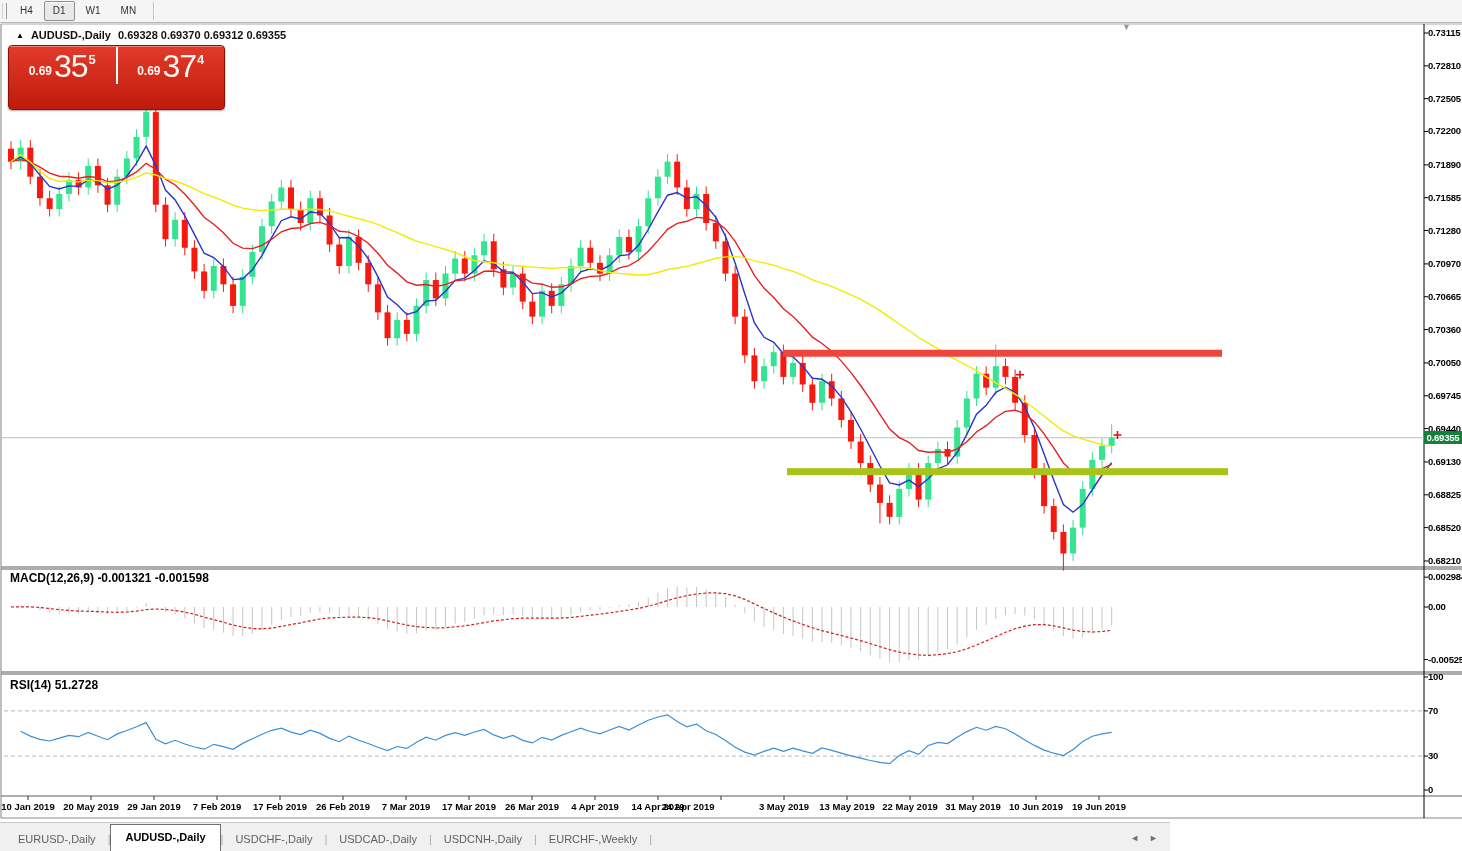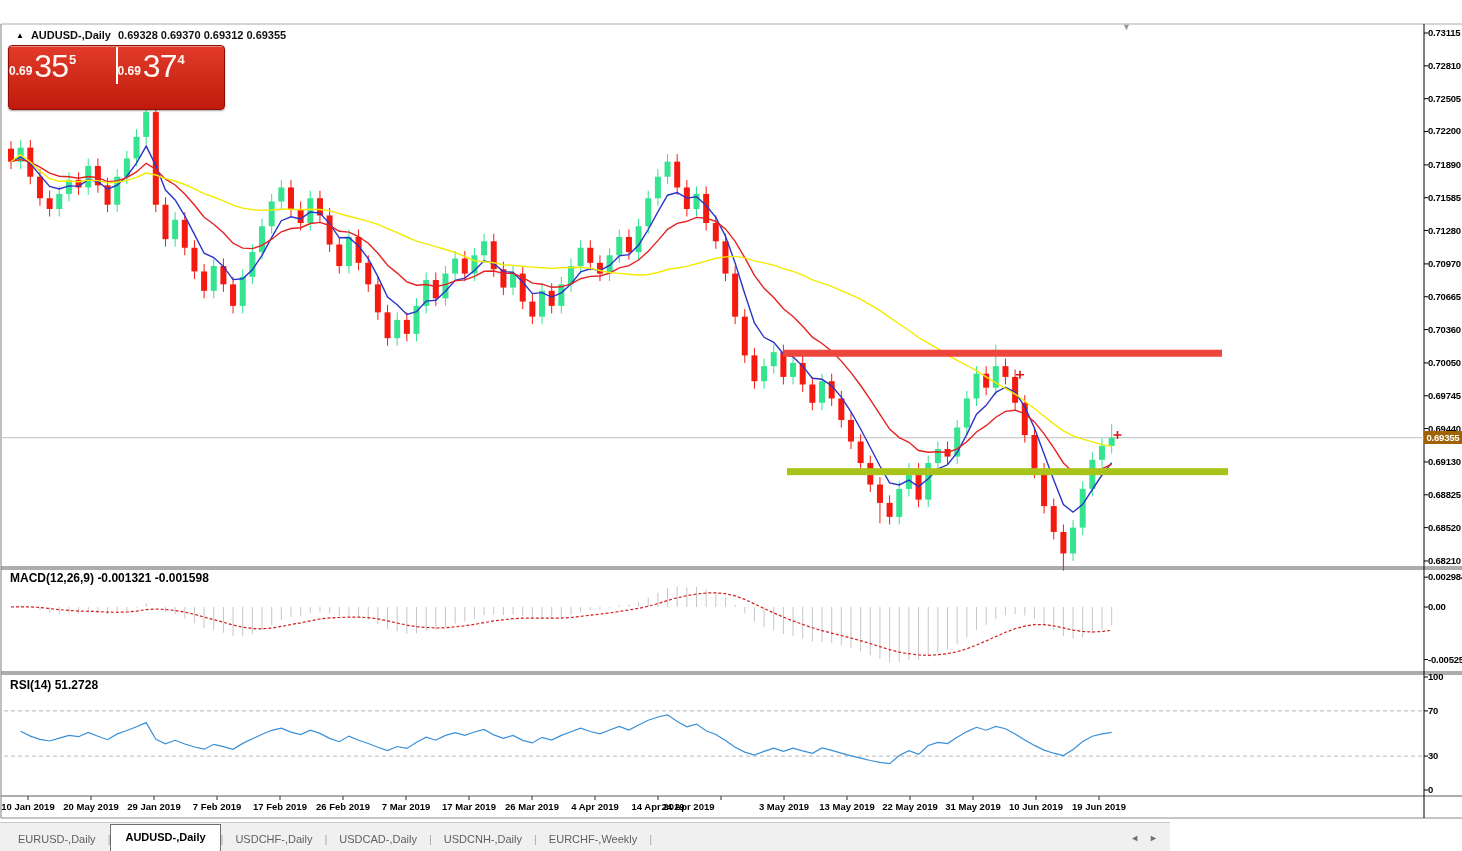--- a/index.html
+++ b/index.html
@@ -42,35 +42,35 @@
   #tp-vol { flex:1; display:flex; background:#dfe5ef; border:1px solid #7f93b5;
             margin:1px; border-radius:2px; }
   .spin { width:17px; display:flex; align-items:center; justify-content:center;
           background:linear-gradient(#f6f8fc,#dde4ef); color:#4a6ea9;
           font-size:7px; cursor:pointer; }
   .spin.down { border-right:1px solid #aab8cf; }
   #tp-vol input { flex:1; border:none; outline:none; text-align:right;
                   font-size:13px; padding:0 5px; color:#000; min-width:0;
                   font-family:"Liberation Sans", sans-serif; }
   #tp-bottom { display:flex; height:38px; border-top:1px solid rgba(255,255,255,.4); }
-  .tp-quote { flex:1; display:flex; align-items:flex-end; 
+  .tp-quote { flex:1; display:flex; align-items:flex-end; justify-content:center;
               padding-bottom:3px; color:#fff7f2; cursor:pointer; }
   .tp-quote.sellq { border-right:2px solid #ffffff; }
   .q-small { font-size:12px; font-weight:700; margin-right:2px; margin-bottom:3px; }
   .q-big   { font-size:32px; font-weight:400; line-height:30px; letter-spacing:-1px; }
   .q-sup   { font-size:13px; font-weight:700; margin-left:1px; margin-bottom:14px; }
 
   #collapse-marker { position:absolute; left:1122px; top:23px; z-index:3;
                      color:#9a9a9a; font-size:9px; line-height:9px; cursor:pointer; }
 
   
   .axis-lbl { position:absolute; left:1428px; z-index:2; font-size:9.5px;
               font-weight:700; color:#000; letter-spacing:-0.2px; white-space:nowrap; }
   #price-tag { position:absolute; left:1424px; z-index:3; width:38px; height:13px;
-               background:#a16207; color:#fff; font-size:9.5px; font-weight:700;
+               background:#15803d; color:#fff; font-size:9.5px; font-weight:700;
                text-align:center; line-height:13px; letter-spacing:-0.2px; }
   .pane-title { position:absolute; left:10px; z-index:2; font-size:12px;
                 font-weight:700; color:#000; white-space:nowrap; }
   .date-lbl { position:absolute; z-index:2; font-size:9.5px; font-weight:600;
               color:#000; white-space:nowrap; transform:translateX(-50%); }
 
   
   #tabbar { position:absolute; left:0; top:822px; width:1170px; height:29px;
             background:#f0f0f0; border-top:1px solid #c9c9c9; display:flex;
             align-items:flex-end; z-index:5; }
@@ -492,20 +492,30 @@
       <line x1="658" y1="796" x2="658" y2="800" stroke="#333"></line>
       <line x1="721" y1="796" x2="721" y2="800" stroke="#333"></line>
       <line x1="784" y1="796" x2="784" y2="800" stroke="#333"></line>
       <line x1="847" y1="796" x2="847" y2="800" stroke="#333"></line>
       <line x1="910" y1="796" x2="910" y2="800" stroke="#333"></line>
       <line x1="973" y1="796" x2="973" y2="800" stroke="#333"></line>
       <line x1="1036" y1="796" x2="1036" y2="800" stroke="#333"></line>
       <line x1="1099" y1="796" x2="1099" y2="800" stroke="#333"></line>
     </svg>
 
+  <div id="toolbar">
+    <div class="tb-handle"></div>
+    <div id="tf-buttons" style="display: flex;">
+        <div class="tf-btn">H4</div>
+        <div class="tf-btn active">D1</div>
+        <div class="tf-btn">W1</div>
+        <div class="tf-btn">MN</div>
+      </div>
+    <div class="tb-sep"></div>
+  </div>
 
   <div id="chart-header">
     <span class="tri">▲</span>
     <span>AUDUSD-,Daily</span>
     <span>0.69328 0.69370 0.69312 0.69355</span>
   </div>
 
   <div id="trade-panel">
     <div id="tp-bottom">
       <div class="tp-quote sellq">

